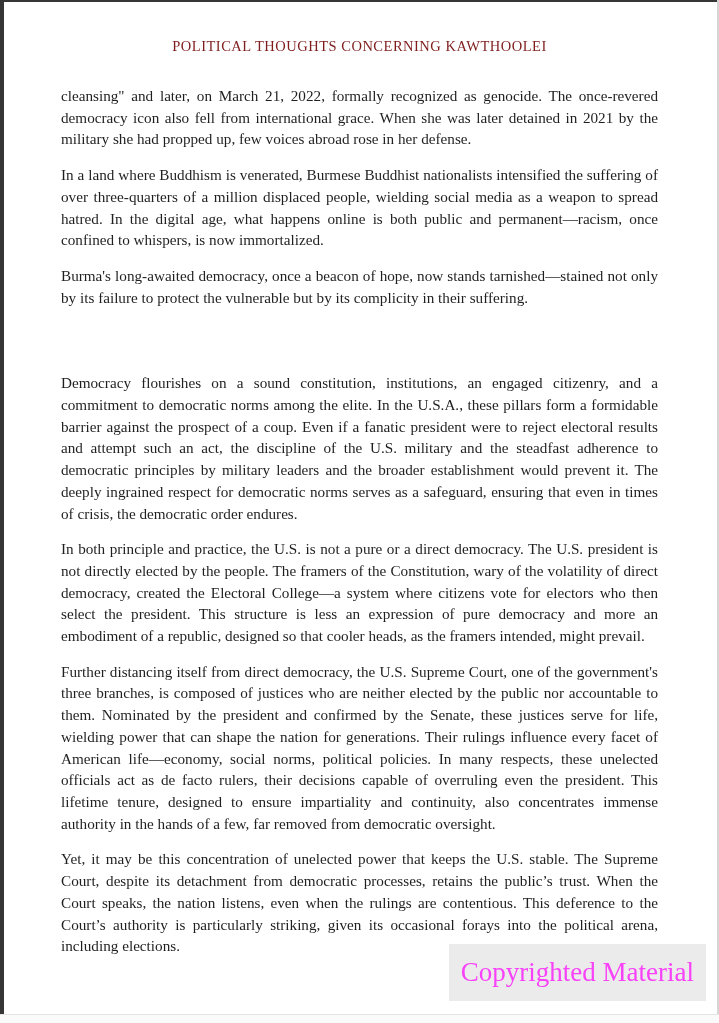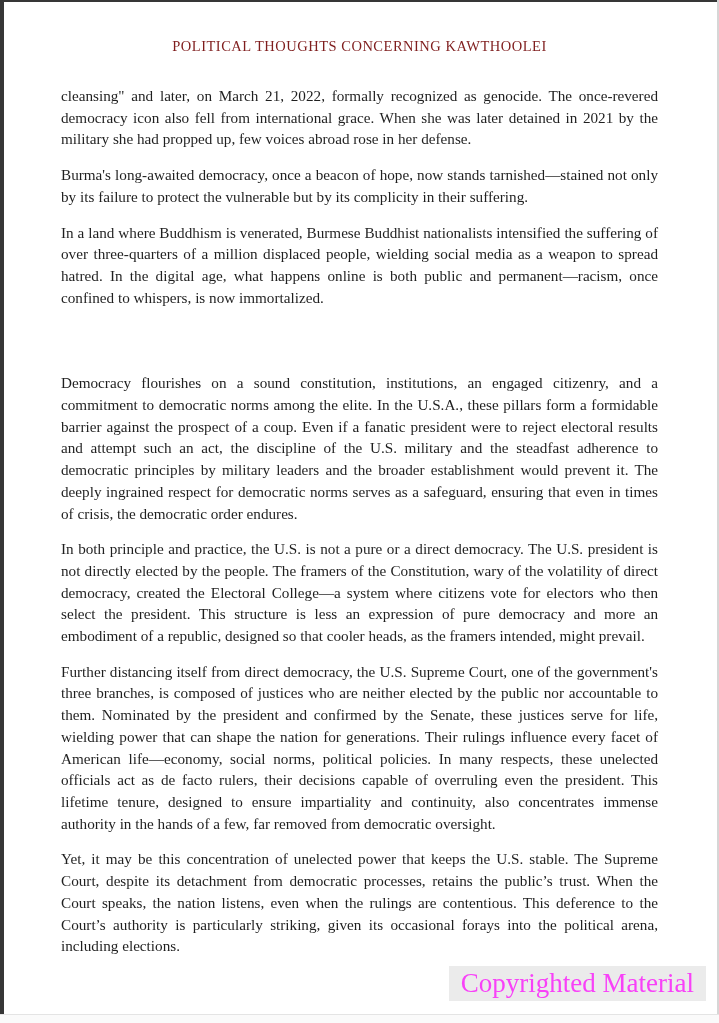--- a/index.html
+++ b/index.html
@@ -46,40 +46,40 @@
     text-align: right;
     font-size: 15px;
     color: #222222;
   }
   .watermark {
     position: absolute;
     right: 13px;
     bottom: 22px;
     height: 35px;
     line-height: 35px;
-    padding: 0 12px;
+    padding: 11px 12px;
     font-size: 27px;
     white-space: nowrap;
   }
 </style>
 </head>
 <body>
 
 <div class="edge-top"></div>
 <div class="edge-left"></div>
 <div class="edge-right"></div>
 <div class="edge-bottom"></div>
 
 <div class="content">
   <div class="running-header" style="color: #7f1d1d;">POLITICAL THOUGHTS CONCERNING KAWTHOOLEI</div>
 
   <div class="body-text">
     <p class="body-paragraph" style="color: rgb(31, 31, 31);">cleansing" and later, on March 21, 2022, formally recognized as genocide. The once-revered democracy icon also fell from international grace. When she was later detained in 2021 by the military she had propped up, few voices abroad rose in her defense.</p>
+    <p class="body-paragraph" style="color: rgb(31, 31, 31);">In a land where Buddhism is venerated, Burmese Buddhist nationalists intensified the suffering of over three-quarters of a million displaced people, wielding social media as a weapon to spread hatred. In the digital age, what happens online is both public and permanent—racism, once confined to whispers, is now immortalized.</p>
     <p class="body-paragraph" style="color: rgb(31, 31, 31);">Burma's long-awaited democracy, once a beacon of hope, now stands tarnished—stained not only by its failure to protect the vulnerable but by its complicity in their suffering.</p>
-    <p class="body-paragraph" style="color: rgb(31, 31, 31);">In a land where Buddhism is venerated, Burmese Buddhist nationalists intensified the suffering of over three-quarters of a million displaced people, wielding social media as a weapon to spread hatred. In the digital age, what happens online is both public and permanent—racism, once confined to whispers, is now immortalized.</p>
 
     <div class="section-break"></div>
 
     <p class="body-paragraph" style="color: rgb(31, 31, 31);">Democracy flourishes on a sound constitution, institutions, an engaged citizenry, and a commitment to democratic norms among the elite. In the U.S.A., these pillars form a formidable barrier against the prospect of a coup. Even if a fanatic president were to reject electoral results and attempt such an act, the discipline of the U.S. military and the steadfast adherence to democratic principles by military leaders and the broader establishment would prevent it. The deeply ingrained respect for democratic norms serves as a safeguard, ensuring that even in times of crisis, the democratic order endures.</p>
     <p class="body-paragraph" style="color: rgb(31, 31, 31);">In both principle and practice, the U.S. is not a pure or a direct democracy. The U.S. president is not directly elected by the people. The framers of the Constitution, wary of the volatility of direct democracy, created the Electoral College—a system where citizens vote for electors who then select the president. This structure is less an expression of pure democracy and more an embodiment of a republic, designed so that cooler heads, as the framers intended, might prevail.</p>
     <p class="body-paragraph" style="color: rgb(31, 31, 31);">Further distancing itself from direct democracy, the U.S. Supreme Court, one of the government's three branches, is composed of justices who are neither elected by the public nor accountable to them. Nominated by the president and confirmed by the Senate, these justices serve for life, wielding power that can shape the nation for generations. Their rulings influence every facet of American life—economy, social norms, political policies. In many respects, these unelected officials act as de facto rulers, their decisions capable of overruling even the president. This lifetime tenure, designed to ensure impartiality and continuity, also concentrates immense authority in the hands of a few, far removed from democratic oversight.</p>
     <p class="body-paragraph" style="color: rgb(31, 31, 31);">Yet, it may be this concentration of unelected power that keeps the U.S. stable. The Supreme Court, despite its detachment from democratic processes, retains the public’s trust. When the Court speaks, the nation listens, even when the rulings are contentious. This deference to the Court’s authority is particularly striking, given its occasional forays into the political arena, including elections.</p>
   </div>
 </div>
 

